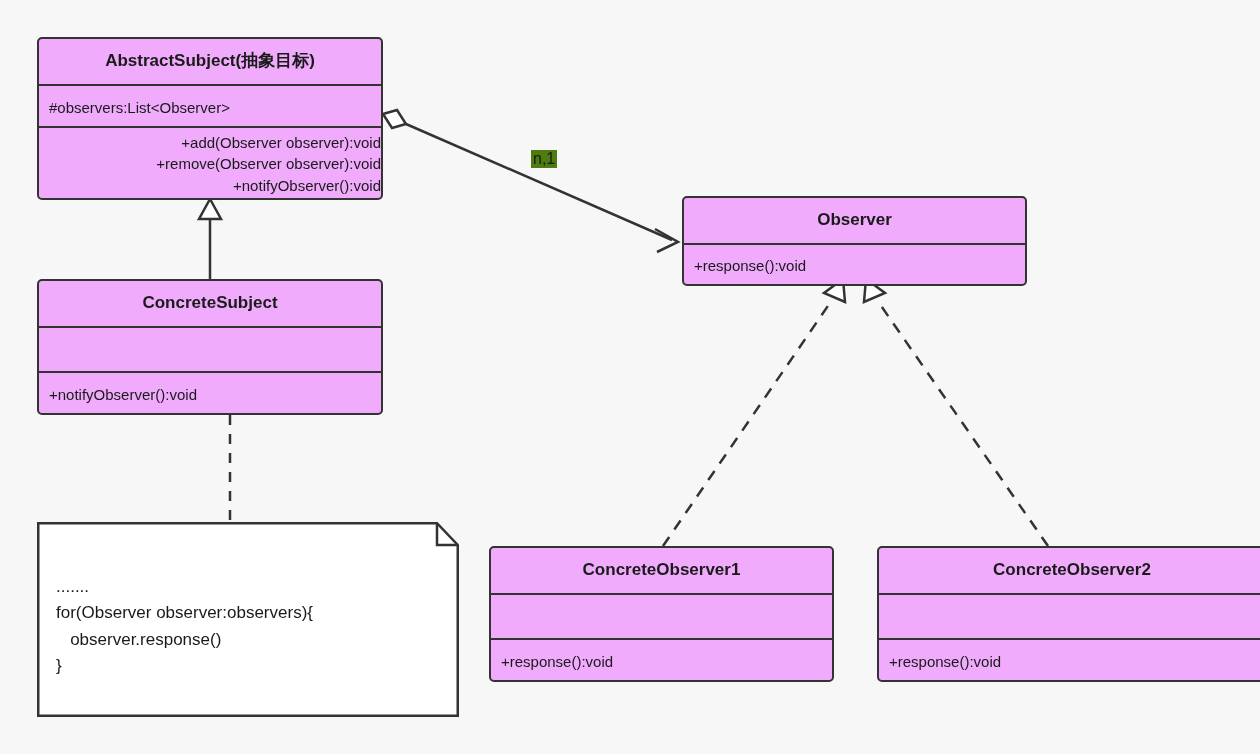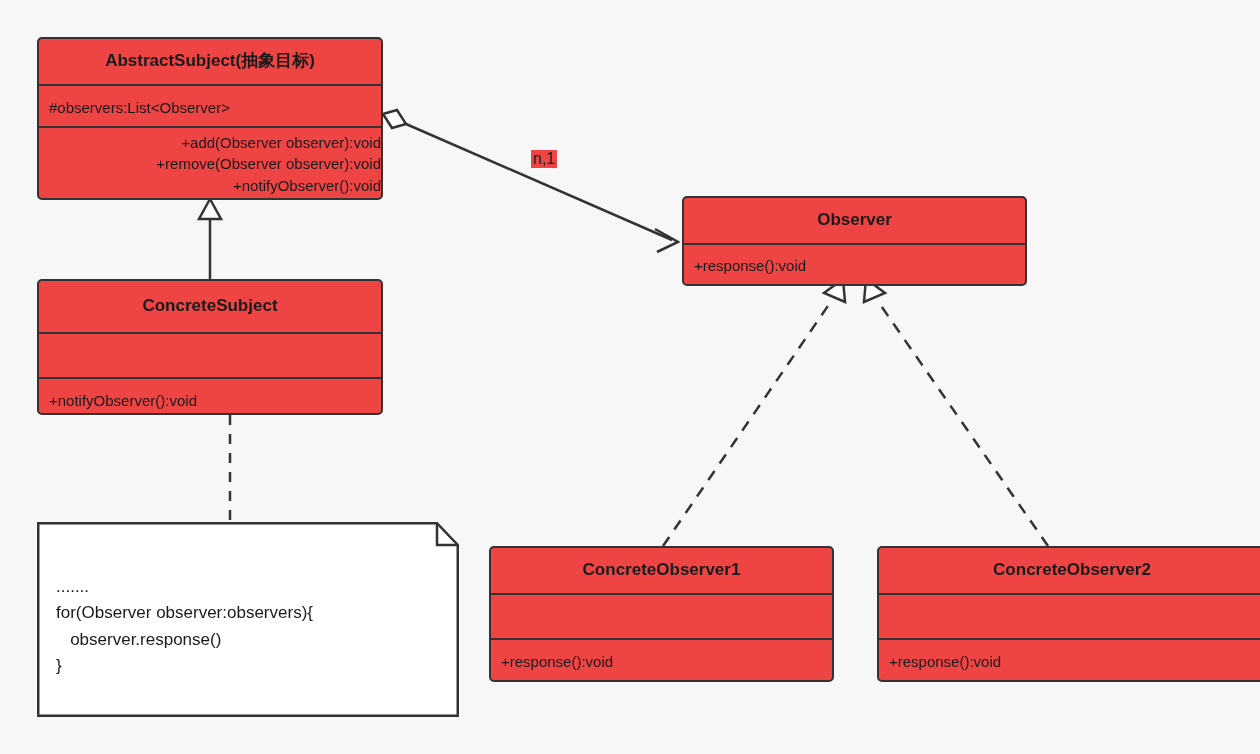--- a/index.html
+++ b/index.html
@@ -21,21 +21,21 @@
   #edge-layer {
     position: absolute;
     left: 0;
     top: 0;
     width: 1260px;
     height: 754px;
   }
   .uml-class {
     position: absolute;
     box-sizing: border-box;
-    background: #ef4444;
+    background: #f0abfc;
     border: 2.5px solid #333333;
     border-radius: 5px;
     z-index: 2;
   }
   .compartment {
     box-sizing: border-box;
     overflow: visible;
   }
   .compartment + .compartment {
     border-top: 2.5px solid #333333;
@@ -60,21 +60,21 @@
   .members.empty {
     padding: 0;
   }
   
   #cls-abstract-subject { left: 37px; top: 37px; width: 346px; height: 163px; }
   #cls-abstract-subject .c-name { height: 45px; }
   #cls-abstract-subject .c-attrs { height: 42px; display: flex; align-items: center; }
   #cls-abstract-subject .c-ops { height: 71px; text-align: right; }
   
   #cls-concrete-subject { left: 37px; top: 279px; width: 346px; height: 136px; }
-  #cls-concrete-subject .c-name { height: 51px; }
+  #cls-concrete-subject .c-name { height: 45px; }
   #cls-concrete-subject .c-attrs { height: 45px; }
   #cls-concrete-subject .c-ops { height: 41px; display: flex; align-items: center; }
   
   #cls-observer { left: 682px; top: 196px; width: 345px; height: 90px; }
   #cls-observer .c-name { height: 45px; }
   #cls-observer .c-ops { height: 40px; display: flex; align-items: center; }
   
   #cls-concrete-observer-1 { left: 489px; top: 546px; width: 345px; height: 136px; }
   #cls-concrete-observer-1 .c-name { height: 45px; }
   #cls-concrete-observer-1 .c-attrs { height: 45px; }
@@ -100,21 +100,21 @@
     font-size: 17px;
     color: #1a1a1a;
     line-height: 1.55;
     white-space: pre;
   }
   
   .edge-label {
     position: absolute;
     font-size: 16px;
     color: #1a1a1a;
-    background: #ef4444;
+    background: #4d7c0f;
     padding: 0 2px;
     z-index: 3;
     white-space: nowrap;
   }
   #label-n1 { left: 531px; top: 150px; }
 </style>
 </head>
 <body>
 
 <div id="diagram-root">

